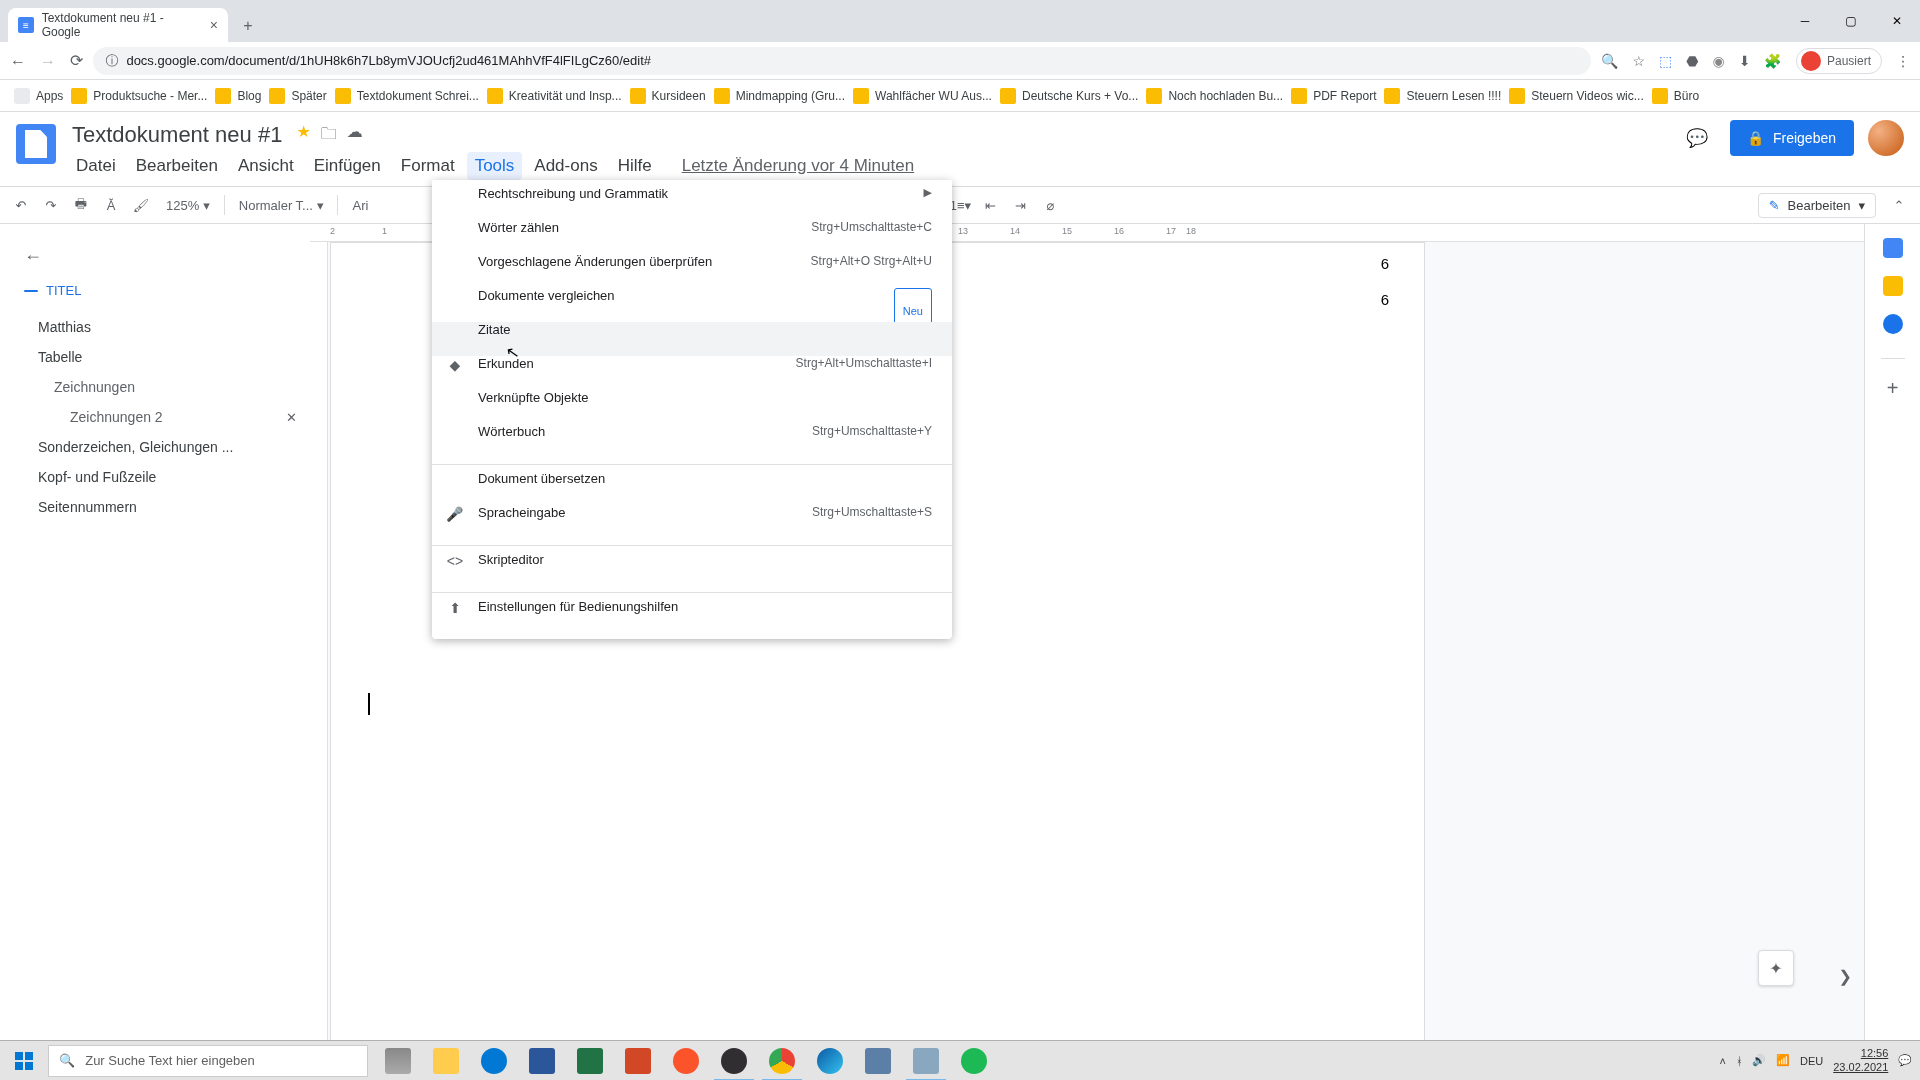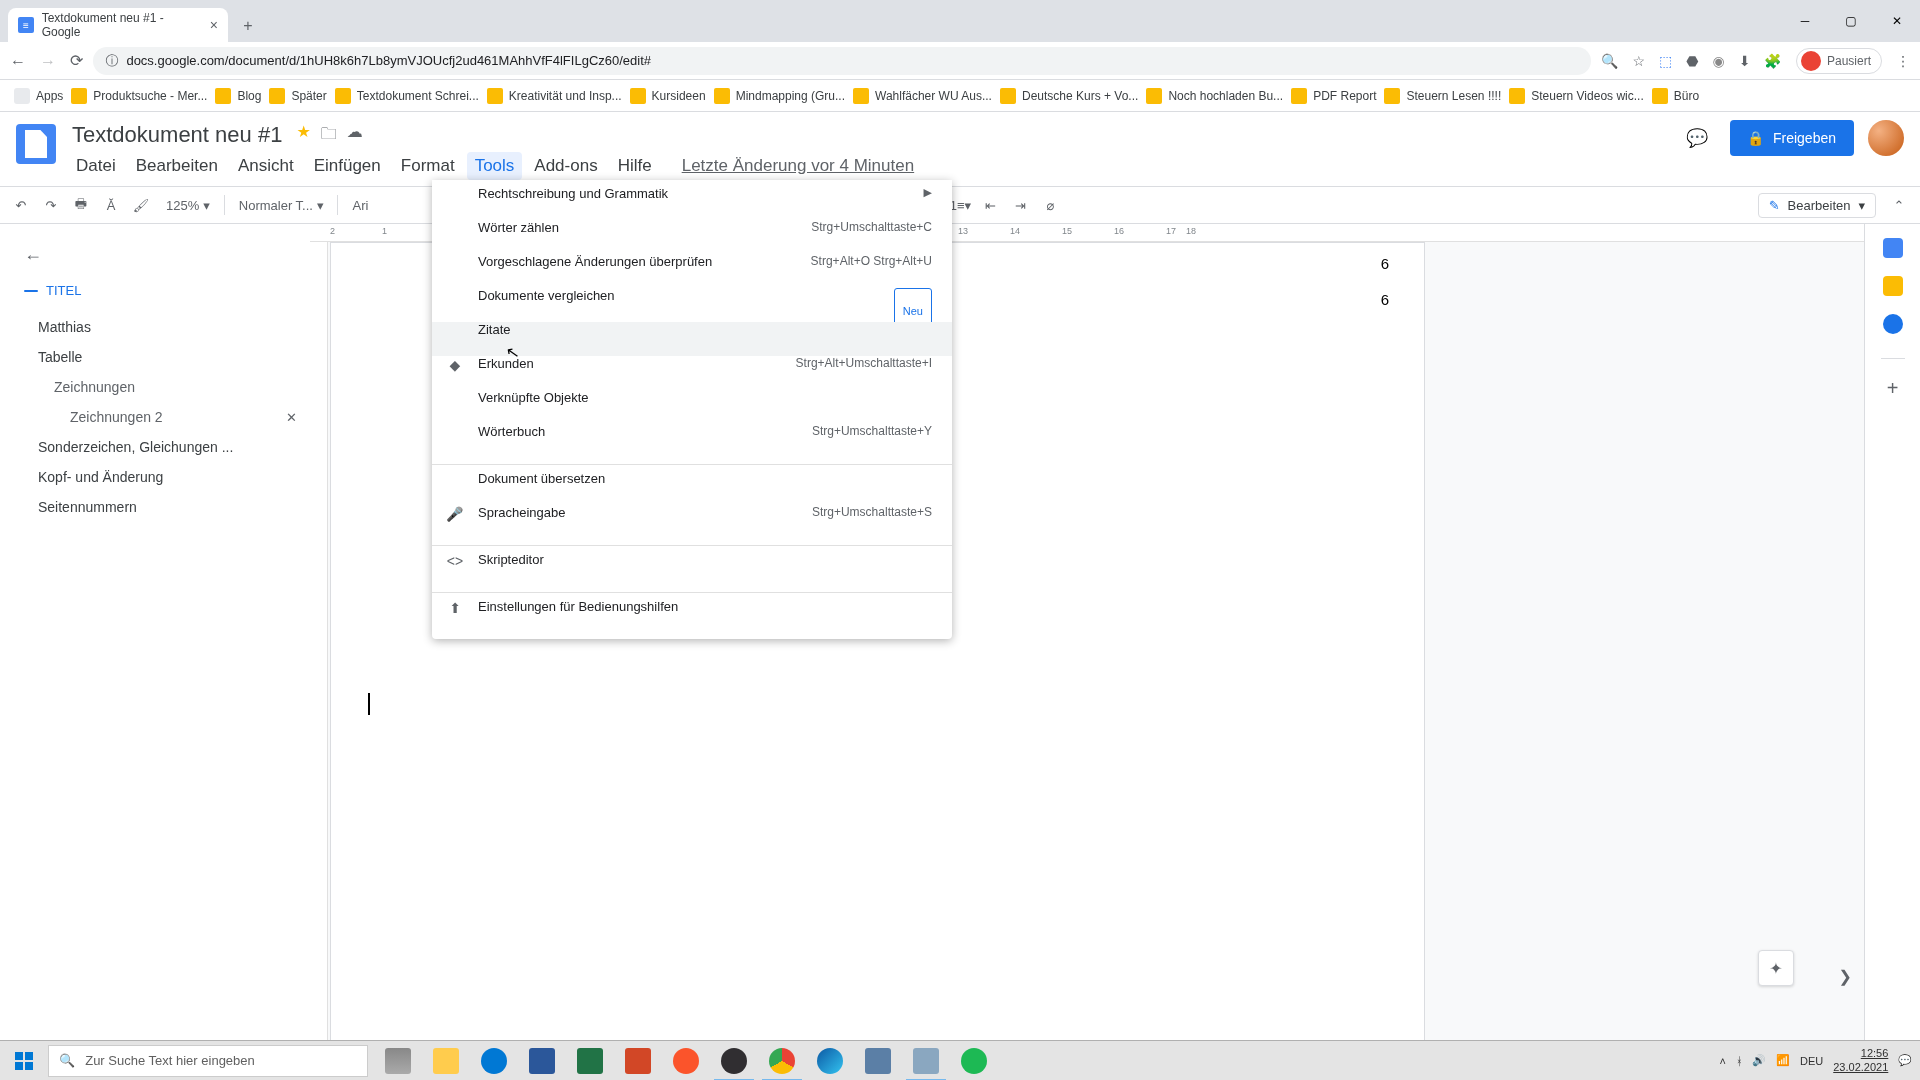--- a/index.html
+++ b/index.html
@@ -295,21 +295,21 @@
       </div>
     <div id="outline-items">
         <div class="outline-item"><span>Matthias</span></div>
         <div class="outline-item"><span>Tabelle</span></div>
         <div class="outline-item outline-sub"><span>Zeichnungen</span></div>
         <div class="outline-item outline-sub2">
           <span>Zeichnungen 2</span>
           <span class="outline-close">✕</span>
         </div>
         <div class="outline-item"><span>Sonderzeichen, Gleichungen ...</span></div>
-        <div class="outline-item"><span>Kopf- und Änderung</span></div>
+        <div class="outline-item"><span>Kopf- und Fußzeile</span></div>
         <div class="outline-item"><span>Seitennummern</span></div>
       </div>
   </div>
 
   <div class="ruler-area">
     <div class="ruler" id="ruler">
         <span class="ruler-mark" style="left: 20px;">2</span>
         <span class="ruler-mark" style="left: 72px;">1</span>
         <span class="ruler-mark" style="left: 492px;">10</span>
         <span class="ruler-mark" style="left: 544px;">11</span>

